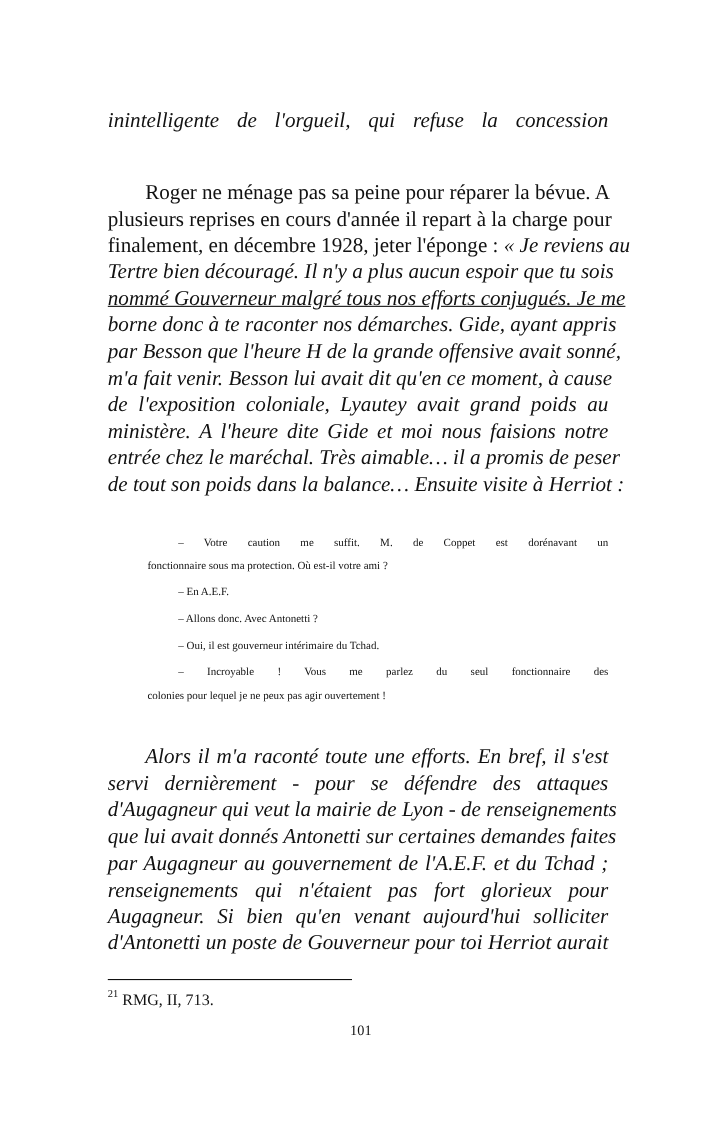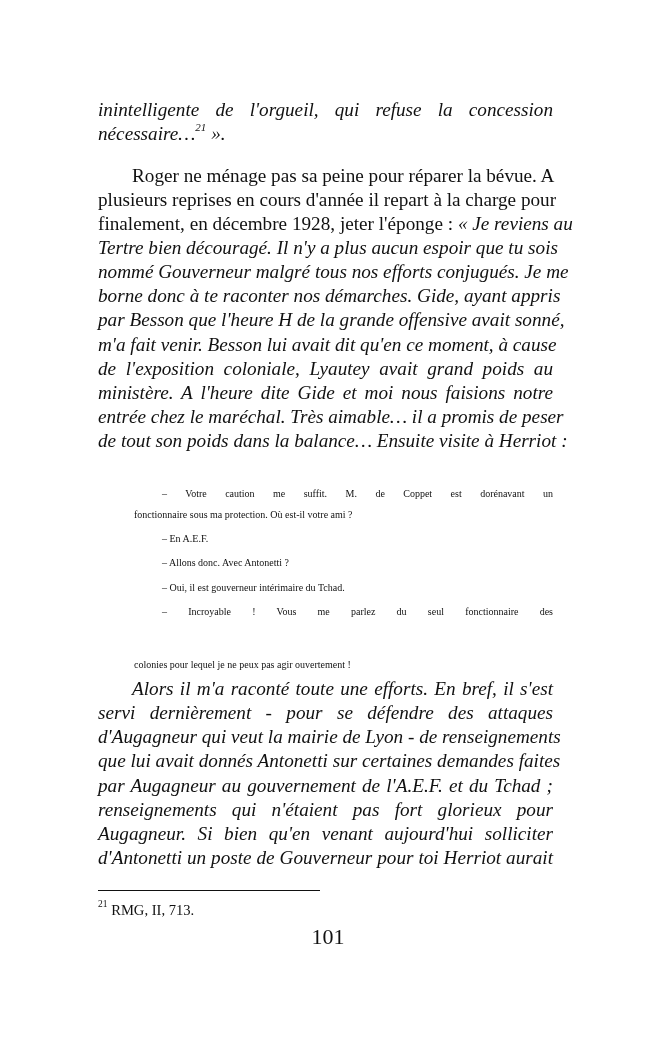--- a/index.html
+++ b/index.html
@@ -75,59 +75,56 @@
       line-height: 20px;
       white-space: nowrap;
     }
     .footnote sup { font-size: 9.5px; top: -2px; }
     .pageno {
       position: absolute;
       left: 300px;
       width: 56px;
       top: 926px;
       text-align: center;
-      font-size: 22px;
+      font-size: 13px;
       line-height: 22px;
     }
   </style>
 </head>
 <body>
 
 <div class="page">
 
   <div class="line it" style="top:98px;">inintelligente de l'orgueil, qui refuse la concession</div>
-  <div class="line last" style="top:122px;">
-    <span class="it">nécessaire…</span><sup class="it">21</sup><span class="it"> ».</span>
-  </div>
 
   <div>
     <div class="line indent" style="top:164px;">Roger ne ménage pas sa peine pour réparer la bévue. A</div>
     <div class="line" style="top:188px;">plusieurs reprises en cours d'année il repart à la charge pour</div>
     <div class="line" style="top:212px;">
       <span>finalement, en décembre 1928, jeter l'éponge : </span><span class="it">« Je reviens au</span>
     </div>
     <div class="line it" style="top:236px;">Tertre bien découragé. Il n'y a plus aucun espoir que tu sois</div>
-    <div class="line it" style="top:260px;">nommé Gouverneur malgré tous nos efforts conjugués. Je me</div>
+    <div class="line it" style="top:260px;text-decoration:underline;">nommé Gouverneur malgré tous nos efforts conjugués. Je me</div>
     <div class="line it" style="top:284px;">borne donc à te raconter nos démarches. Gide, ayant appris</div>
     <div class="line it" style="top:308px;">par Besson que l'heure H de la grande offensive avait sonné,</div>
     <div class="line it" style="top:333px;">m'a fait venir. Besson lui avait dit qu'en ce moment, à cause</div>
     <div class="line it" style="top:357px;">de l'exposition coloniale, Lyautey avait grand poids au</div>
     <div class="line it" style="top:381px;">ministère. A l'heure dite Gide et moi nous faisions notre</div>
     <div class="line it" style="top:405px;">entrée chez le maréchal. Très aimable… il a promis de peser</div>
     <div class="line it last" style="top:429px;">de tout son poids dans la balance… Ensuite visite à Herriot :</div>
   </div>
 
   <div>
     <div class="q indent" style="top:484px;">– Votre caution me suffit. M. de Coppet est dorénavant un</div>
     <div class="q last" style="top:505px;">fonctionnaire sous ma protection. Où est-il votre ami ?</div>
     <div class="q indent last" style="top:529px;">– En A.E.F.</div>
     <div class="q indent last" style="top:553px;">– Allons donc. Avec Antonetti ?</div>
     <div class="q indent last" style="top:578px;">– Oui, il est gouverneur intérimaire du Tchad.</div>
     <div class="q indent" style="top:602px;">– Incroyable ! Vous me parlez du seul fonctionnaire des</div>
-    <div class="q last" style="top:623px;margin-top:32px;">colonies pour lequel je ne peux pas agir ouvertement !</div>
+    <div class="q last" style="top:623px;">colonies pour lequel je ne peux pas agir ouvertement !</div>
   </div>
 
   <div>
     <div class="line it indent" style="top:677px;">Alors il m'a raconté toute une efforts. En bref, il s'est</div>
     <div class="line it" style="top:701px;">servi dernièrement - pour se défendre des attaques</div>
     <div class="line it" style="top:725px;">d'Augagneur qui veut la mairie de Lyon - de renseignements</div>
     <div class="line it" style="top:749px;">que lui avait donnés Antonetti sur certaines demandes faites</div>
     <div class="line it" style="top:774px;">par Augagneur au gouvernement de l'A.E.F. et du Tchad ;</div>
     <div class="line it" style="top:798px;">renseignements qui n'étaient pas fort glorieux pour</div>
     <div class="line it" style="top:822px;">Augagneur. Si bien qu'en venant aujourd'hui solliciter</div>

